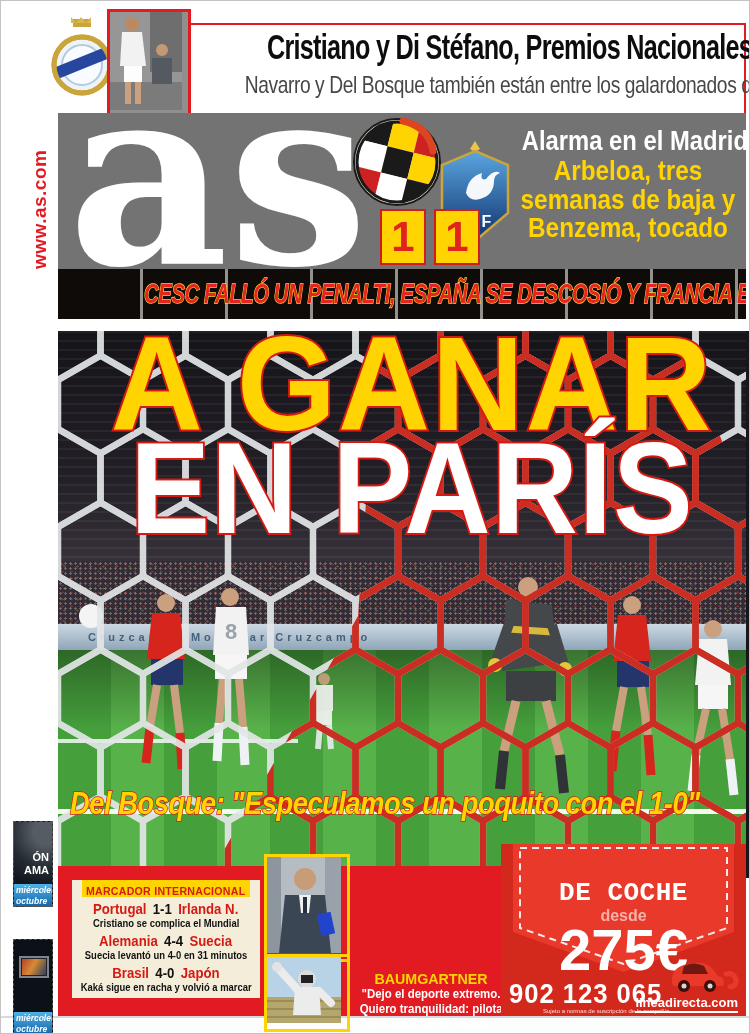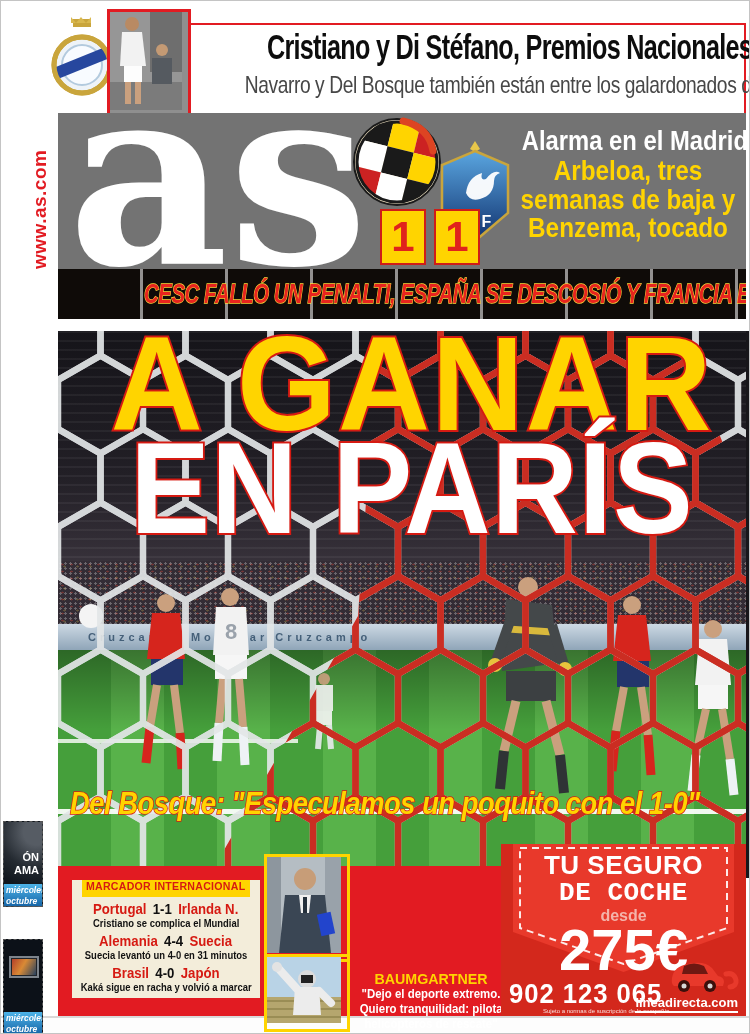--- a/index.html
+++ b/index.html
@@ -64,21 +64,21 @@
   .hl2{top:92px;font-size:130px;letter-spacing:1px;color:#ffffff;-webkit-text-stroke:4px #d61a12;transform:scaleX(.92);}
   .quote-banner{position:absolute;left:12px;top:455px;font-size:31px;font-weight:900;font-style:italic;
       color:#ffd400;-webkit-text-stroke:1.5px #d61a12;paint-order:stroke fill;white-space:nowrap;
       transform:scaleX(.88);transform-origin:left;letter-spacing:-.5px;}
   .reuters{position:absolute;right:3px;top:448px;writing-mode:vertical-rl;font-size:8px;font-weight:bold;
       color:#2a2a2a;letter-spacing:1.5px;}
   
   .bottom-band{left:57px;top:865px;width:688px;height:150px;background:#e21b22;z-index:2;}
   .marcador{position:absolute;left:14px;top:14px;width:188px;height:118px;background:#f3edda;
       display:flex;flex-direction:column;align-items:center;padding-top:0;box-sizing:border-box;}
-  .marc-title{width:168px;height:17px;margin-top:0;background:#ffd400;display:flex;align-items:flex-start;justify-content:center;}
+  .marc-title{width:168px;height:17px;margin-top:0;background:#ffd400;display:flex;align-items:flex-end;justify-content:center;}
   .marc-title span{font-size:11.5px;font-weight:900;color:#d61a12;letter-spacing:.3px;white-space:nowrap;
       transform:scaleX(.92);transform-origin:center;}
   .match-line{margin-top:3px;font-size:15px;font-weight:900;white-space:nowrap;transform:scaleX(.88);transform-origin:center;}
   .match-line .team{color:#d61a12;}
   .match-line .score{color:#111;padding:0 3px;}
   .match-note{font-size:11.5px;font-weight:900;color:#111;white-space:nowrap;transform:scaleX(.82);transform-origin:center;}
   .cerezo-photo{position:absolute;left:206px;top:-12px;width:80px;height:102px;border:3px solid #ffd400;overflow:hidden;}
   .baum-photo{position:absolute;left:206px;top:88px;width:80px;height:72px;border:3px solid #ffd400;overflow:hidden;}
   .quote-block{position:absolute;width:162px;text-align:center;}
   .quote1{left:292px;top:4px;}
@@ -94,21 +94,21 @@
   .ad-desde{top:63px;font-size:16px;font-weight:600;color:#f4b3aa;}
   .ad-price{top:72px;font-size:58px;}
   .ad-phone{position:absolute;left:8px;top:135px;font-size:27px;font-weight:900;color:#fff;letter-spacing:1px;
       white-space:nowrap;transform:scaleX(.95);transform-origin:left;}
   .ad-small{position:absolute;left:42px;top:164px;font-size:6px;color:rgba(255,255,255,.85);white-space:nowrap;}
   .ad-car{position:absolute;right:6px;top:108px;width:76px;height:42px;}
   .ad-site{position:absolute;right:8px;top:151px;font-size:13px;font-weight:800;color:#fff;
       border-bottom:2px solid #fff;padding-bottom:1px;white-space:nowrap;}
   
   .footer{left:0;top:1015px;width:750px;height:19px;background:#fdfdfd;border-top:2px solid #d9d9d9;box-sizing:border-box;}
-  .promo{left:2px;width:40px;border:1px dashed #555;box-sizing:border-box;overflow:hidden;}
+  .promo{left:12px;width:40px;border:1px dashed #555;box-sizing:border-box;overflow:hidden;}
   .promo1{top:820px;height:86px;background:radial-gradient(circle at 85% 12%,#565c64 16%,#242a31 45%,#10161d 70%);}
   .promo2{top:938px;height:96px;background:#0c1118;}
   .promo-frag{position:absolute;right:3px;font-size:11px;font-weight:900;color:#fff;line-height:1;}
   .pf1{top:30px;} .pf2{top:43px;}
   .promo-strip{position:absolute;left:0;bottom:0;width:100%;height:22px;
       background:linear-gradient(#4db3e8,#1766a8);color:#fff;font-weight:800;font-style:italic;
       font-size:8.5px;line-height:1.25;padding:1px 0 0 2px;box-sizing:border-box;}
   .laptop-screen{position:absolute;left:5px;top:16px;width:30px;height:22px;background:#20242a;border:2px solid #7d848c;
       box-sizing:border-box;}
   .laptop-screen i{position:absolute;inset:1px;background:linear-gradient(120deg,#b3402a,#d98a35 45%,#27415f);}
@@ -382,21 +382,20 @@
       <div class="q-line">"Dejo el deporte extremo.</div>
       <div class="q-line">Quiero tranquilidad: pilotar</div>
       <div class="q-line">helicópteros de rescate"</div>
     </div>
 
     <div class="ad">
       <svg class="pocket" viewBox="0 0 221 130">
         <polygon points="0,0 221,0 221,88 110.5,128 0,88" fill="#e8392b"></polygon>
         <path d="M7 4 L214 4 L214 84 L110.5 120 L7 84 Z" fill="none" stroke="#ffffff" stroke-width="2" stroke-dasharray="7 5" opacity=".9"></path>
       </svg>
-      <div class="ad-line ad-l1">TU SEGURO</div>
       <div class="ad-line ad-l2">DE COCHE</div>
       <div class="ad-line ad-desde">desde</div>
       <div class="ad-line ad-price">275€</div>
       <div class="ad-phone">902 123 065</div>
       <div class="ad-small">Sujeto a normas de suscripción de la compañía</div>
       <svg class="ad-car" viewBox="0 0 76 42">
         <path d="M8 26 q2 -12 16 -14 q16 -4 24 4 l6 8 q6 1 6 6 l-1 4 H10 q-3 -2 -2 -8 z" fill="#e8392b"></path>
         <path d="M20 14 q10 -5 20 0 l4 8 h-26 z" fill="#6e1812"></path>
         <circle cx="20" cy="34" r="6" fill="#3c0f0b"></circle>
           <circle cx="46" cy="34" r="6" fill="#3c0f0b"></circle>

